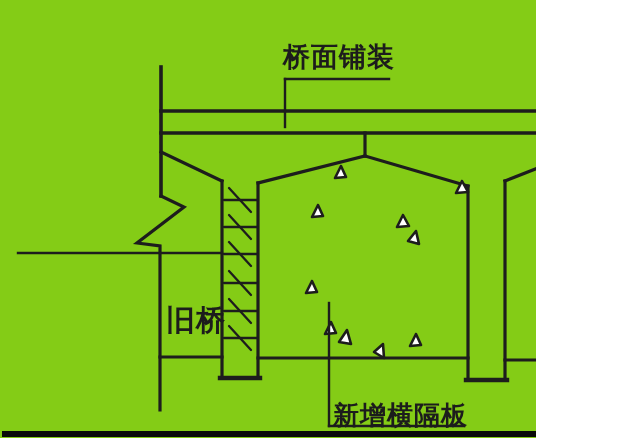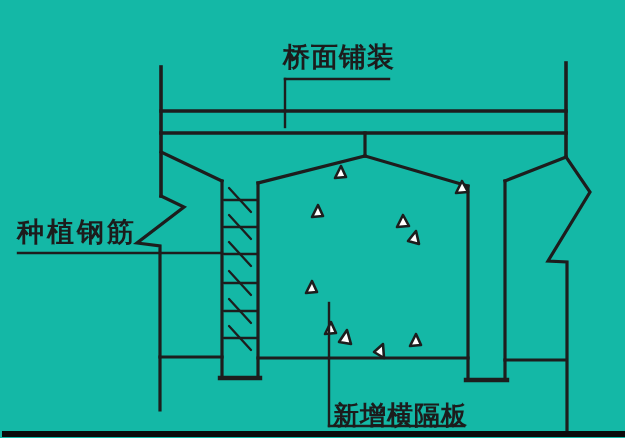--- a/index.html
+++ b/index.html
@@ -1,19 +1,19 @@
 <!DOCTYPE html>
 <html><head>
 <meta charset="utf-8">
 <style>
   html,body{margin:0;padding:0;background:#ffffff;}
   .stage{
     position:relative;
-    width:625px;height:438px;
-    background:#14b8a6;
+    width:536px;height:438px;
+    background:#84cc16;
     overflow:hidden;
     font-family:"Liberation Sans","DejaVu Sans",sans-serif;
   }
   .drawing{position:absolute;left:0;top:0;}
   .lbl{
     position:absolute;
     color:#1c1c1c;
     font-weight:700;
     white-space:nowrap;
     line-height:1;
@@ -103,16 +103,16 @@
       <path d="M285,79 V127"></path>
       <path d="M18,253 H222"></path>
       <path d="M329,303 V426"></path>
       <path d="M329,426 H464"></path>
     </g>
 
     <path d="M2,434 H641" stroke="#0a0a0a" stroke-width="6" fill="none"></path>
   </svg>
 
   <div class="lbl lbl-deck">桥面铺装</div>
-  <div class="lbl lbl-rebar">种植钢筋</div>
+  <div class="lbl lbl-old">旧桥</div>
   <div class="lbl lbl-diaph">新增横隔板</div>
 
 </div>
 
 </body></html>

